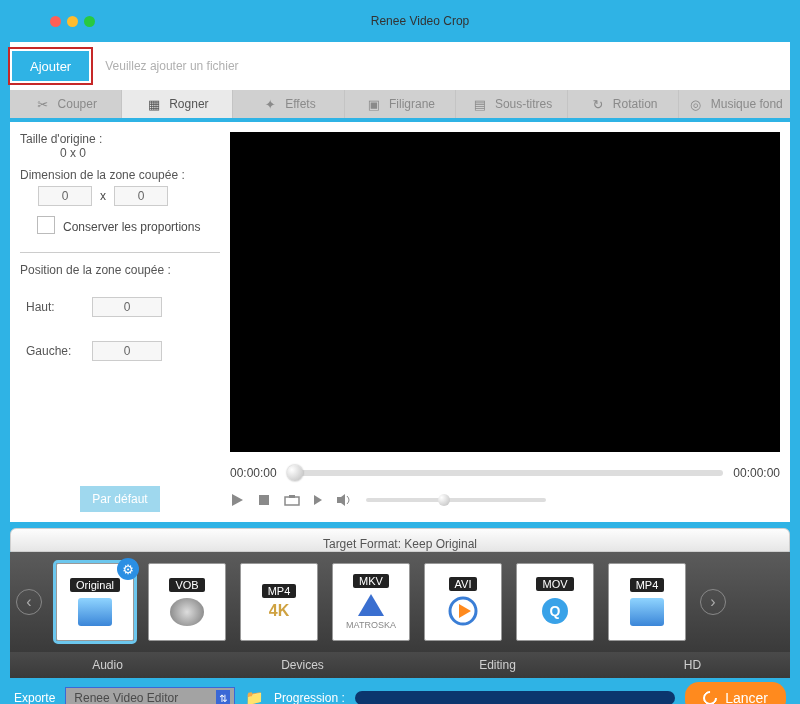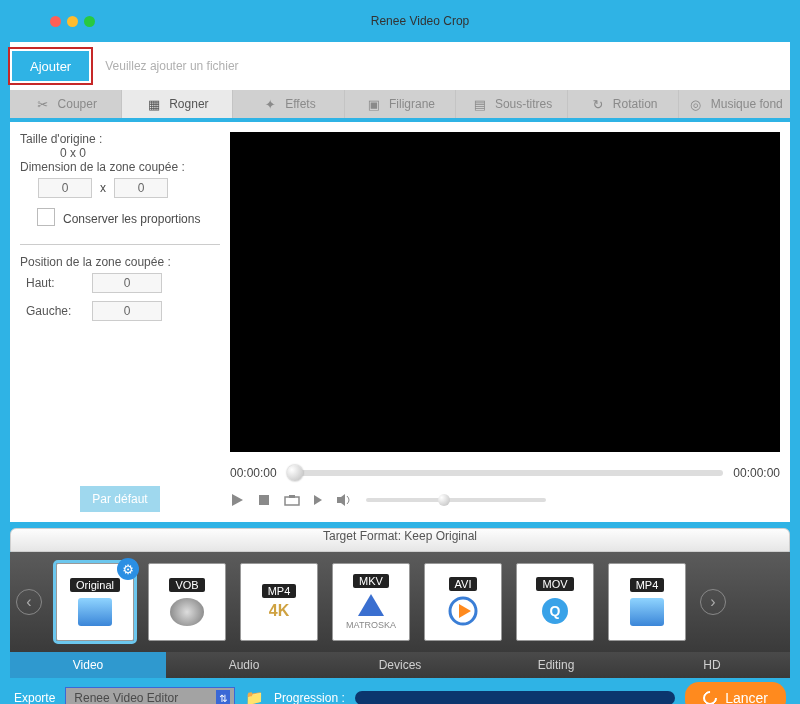--- a/index.html
+++ b/index.html
@@ -20,35 +20,35 @@
   .tab .ticon{width:18px;height:18px;display:flex;align-items:center;justify-content:center;font-size:13px;}
   .workspace{ margin:4px 10px 0 10px; background:#fff; height:400px; display:flex; gap:10px; padding:10px;}
   .leftpanel{ width:200px; display:flex; flex-direction:column;}
   .leftpanel .lbl{ font-size:12px; color:#555; }
   .leftpanel .val{ font-size:12px; color:#555; margin-left:40px;}
   .dimrow{display:flex;align-items:center;gap:8px;margin:4px 0 6px 18px;}
   .dimbox{width:54px;height:20px;border:1px solid #ccc;background:#f7f7f7;text-align:center;line-height:18px;font-size:12px;color:#666;}
   .chkrow{display:flex;align-items:flex-end;gap:8px;margin:4px 17px;}
   .chkbox{width:18px;height:18px;border:1px solid #bbb;background:#fff;}
   .hr{height:1px;background:#ccc;margin:14px 0 10px 0;}
-  .posrow{display:flex;align-items:center;gap:6px;margin:4px 0 4px 6px;}
+  .posrow{display:flex;align-items:center;gap:6px;margin:20px 0 4px 6px;}
   .posrow .plabel{width:60px;font-size:12px;color:#555;}
   .posrow .pbox{width:70px;height:20px;border:1px solid #ccc;background:#f7f7f7;text-align:center;line-height:18px;font-size:12px;color:#666;}
   .defaultbtn{ margin-top:auto; align-self:center; background:#9fd8ee; color:#fff; border:none; height:26px; width:80px; font-size:12px; cursor:pointer;}
   .rightpanel{ flex:1; display:flex; flex-direction:column;}
   .video{ flex:1; background:#000;}
   .timeline{ display:flex; align-items:center; gap:10px; height:30px; margin-top:6px;}
   .timeline .time{font-size:12px;color:#444;}
   .track{ flex:1; height:6px; background:#ddd; border-radius:3px; position:relative;}
   .track .knob{position:absolute;left:0;top:-5px;width:16px;height:16px;border-radius:50%;background:radial-gradient(circle at 30% 30%,#fff,#bbb);box-shadow:0 0 2px rgba(0,0,0,.4);}
   .controls{ display:flex; align-items:center; gap:14px; height:24px; color:#8a8a8a;}
   .controls .btn{ cursor:pointer; display:flex; align-items:center;}
   .volslider{ flex:0 0 180px; height:4px; background:#ddd; position:relative; border-radius:2px;}
   .volslider .vknob{position:absolute;left:40%;top:-4px;width:12px;height:12px;border-radius:50%;background:radial-gradient(circle at 30% 30%,#fff,#bbb);}
-  .targetbar{ margin:6px 10px 0 10px; background:linear-gradient(#fdfdfd,#e6e6e6); border:1px solid #cfcfcf; border-radius:6px 6px 0 0; height:24px; display:flex; align-items:flex-start; justify-content:center; font-size:12px; color:#555;}
+  .targetbar{ margin:6px 10px 0 10px; background:linear-gradient(#fdfdfd,#e6e6e6); border:1px solid #cfcfcf; border-radius:6px 6px 0 0; height:24px; display:flex; align-items:flex-end; justify-content:center; font-size:12px; color:#555;}
   .formatstrip{ margin:0 10px; background:linear-gradient(#5b5b5b,#3a3a3a); height:100px; display:flex; align-items:center; padding:0 6px; gap:14px;}
   .navcircle{width:26px;height:26px;border:1px solid #888;border-radius:50%;display:flex;align-items:center;justify-content:center;color:#aaa;font-size:16px;cursor:pointer;flex-shrink:0;}
   .fmt{ width:78px; height:78px; background:#fff; border:1px solid #999; border-radius:2px; display:flex; flex-direction:column; align-items:center; justify-content:center; gap:2px; cursor:pointer; position:relative;}
   .fmt.sel{ outline:3px solid #6cc7ee;}
   .fmt .head{background:#222;color:#fff;font-size:11px;padding:1px 6px;border-radius:2px;margin-bottom:2px;}
   .fmt .badge{font-size:9px;color:#888;}
   .fmt .shape{width:34px;height:28px;background:linear-gradient(#8fd4ff,#3b86d8);border-radius:3px;margin-top:2px;}
   .fmt.sel .gear{position:absolute;top:-6px;right:-6px;width:22px;height:22px;background:#2b8fe3;border-radius:50%;display:flex;align-items:center;justify-content:center;color:#fff;font-size:13px;}
   .bottomtabs{ margin:0 10px; height:26px; background:linear-gradient(#4a4a4a,#3a3a3a); display:flex; }
   .btab{ flex:1; display:flex; align-items:center; justify-content:center; color:#d0d0d0; font-size:12px; cursor:pointer;}
@@ -110,21 +110,21 @@
       <span class="ticon">◎</span>
       <span>Musique fond</span>
     </div>
 </div>
 
 <div class="workspace">
 
   <div class="leftpanel">
     <div class="lbl">Taille d'origine :</div>
     <div class="val">0 x 0</div>
-    <div class="lbl" style="margin-top:0">Dimension de la zone coupée :</div>
+    <div class="lbl" style="margin-top:8px">Dimension de la zone coupée :</div>
     <div class="dimrow">
       <div class="dimbox">0</div>
       <span>x</span>
       <div class="dimbox">0</div>
     </div>
     <div class="chkrow">
       <div class="chkbox"></div>
       <span>Conserver les proportions</span>
     </div>
     <div class="hr"></div>
@@ -225,23 +225,20 @@
       </svg>
   </div>
   <div class="fmt">
     <span class="head">MP4</span>
     <div class="shape"></div>
   </div>
   <div class="navcircle">›</div>
 </div>
 
 <div class="bottomtabs">
-  <div class="btab sel">
-      <span>Video</span>
-    </div>
   <div class="btab">
       <span>Audio</span>
     </div>
   <div class="btab">
       <span>Devices</span>
     </div>
   <div class="btab">
       <span>Editing</span>
     </div>
   <div class="btab">

